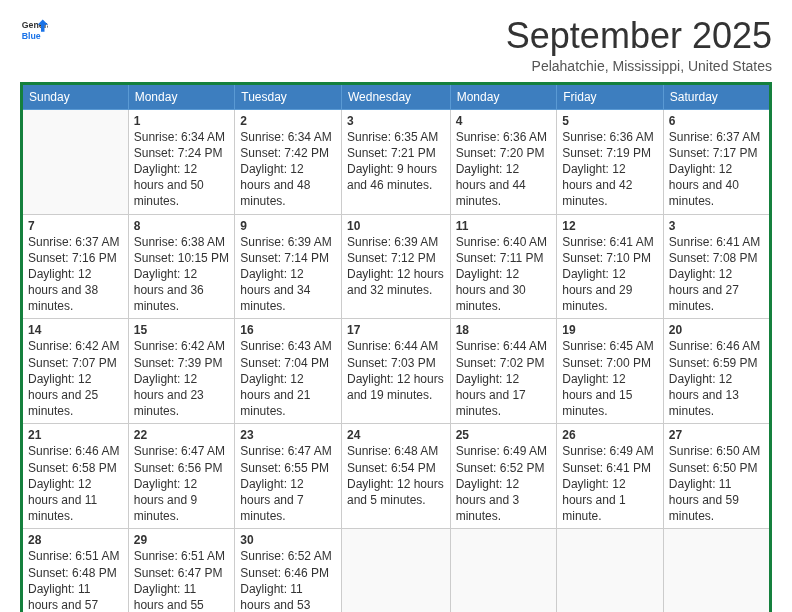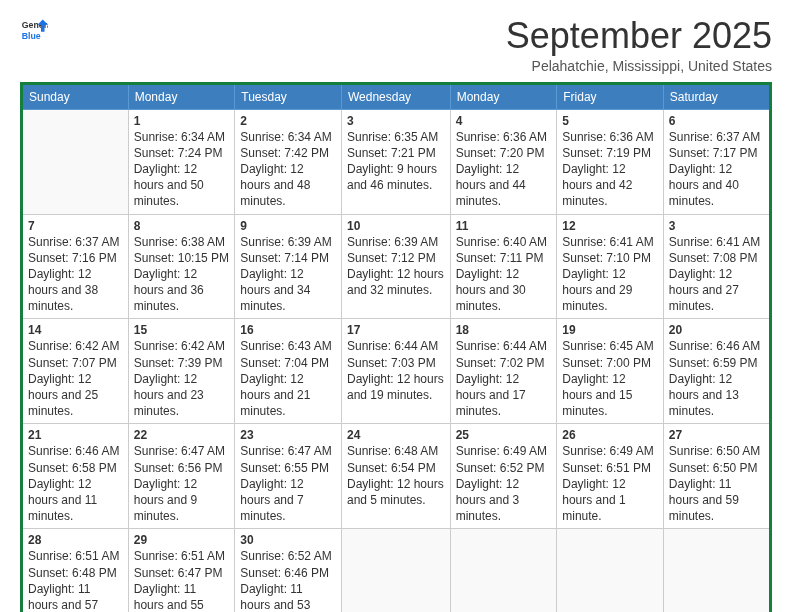--- a/index.html
+++ b/index.html
@@ -218,21 +218,21 @@
           <td>
             <div class="day-number">24</div>
             <div class="day-info"><span>Sunrise: 6:48 AM</span><br><span>Sunset: 6:54 PM</span><br><span>Daylight: 12 hours and 5 minutes.</span></div>
           </td>
           <td>
             <div class="day-number">25</div>
             <div class="day-info"><span>Sunrise: 6:49 AM</span><br><span>Sunset: 6:52 PM</span><br><span>Daylight: 12 hours and 3 minutes.</span></div>
           </td>
           <td>
             <div class="day-number">26</div>
-            <div class="day-info"><span>Sunrise: 6:49 AM</span><br><span>Sunset: 6:51 PM</span><br><span>Daylight: 12 hours and 1 minute.</span></div>
+            <div class="day-info"><span>Sunrise: 6:49 AM</span><br><span>Sunset: 6:41 PM</span><br><span>Daylight: 12 hours and 1 minute.</span></div>
           </td>
           <td>
             <div class="day-number">27</div>
             <div class="day-info"><span>Sunrise: 6:50 AM</span><br><span>Sunset: 6:50 PM</span><br><span>Daylight: 11 hours and 59 minutes.</span></div>
           </td>
         </tr>
         <tr>
           <td>
             <div class="day-number">28</div>
             <div class="day-info"><span>Sunrise: 6:51 AM</span><br><span>Sunset: 6:48 PM</span><br><span>Daylight: 11 hours and 57 minutes.</span></div>

